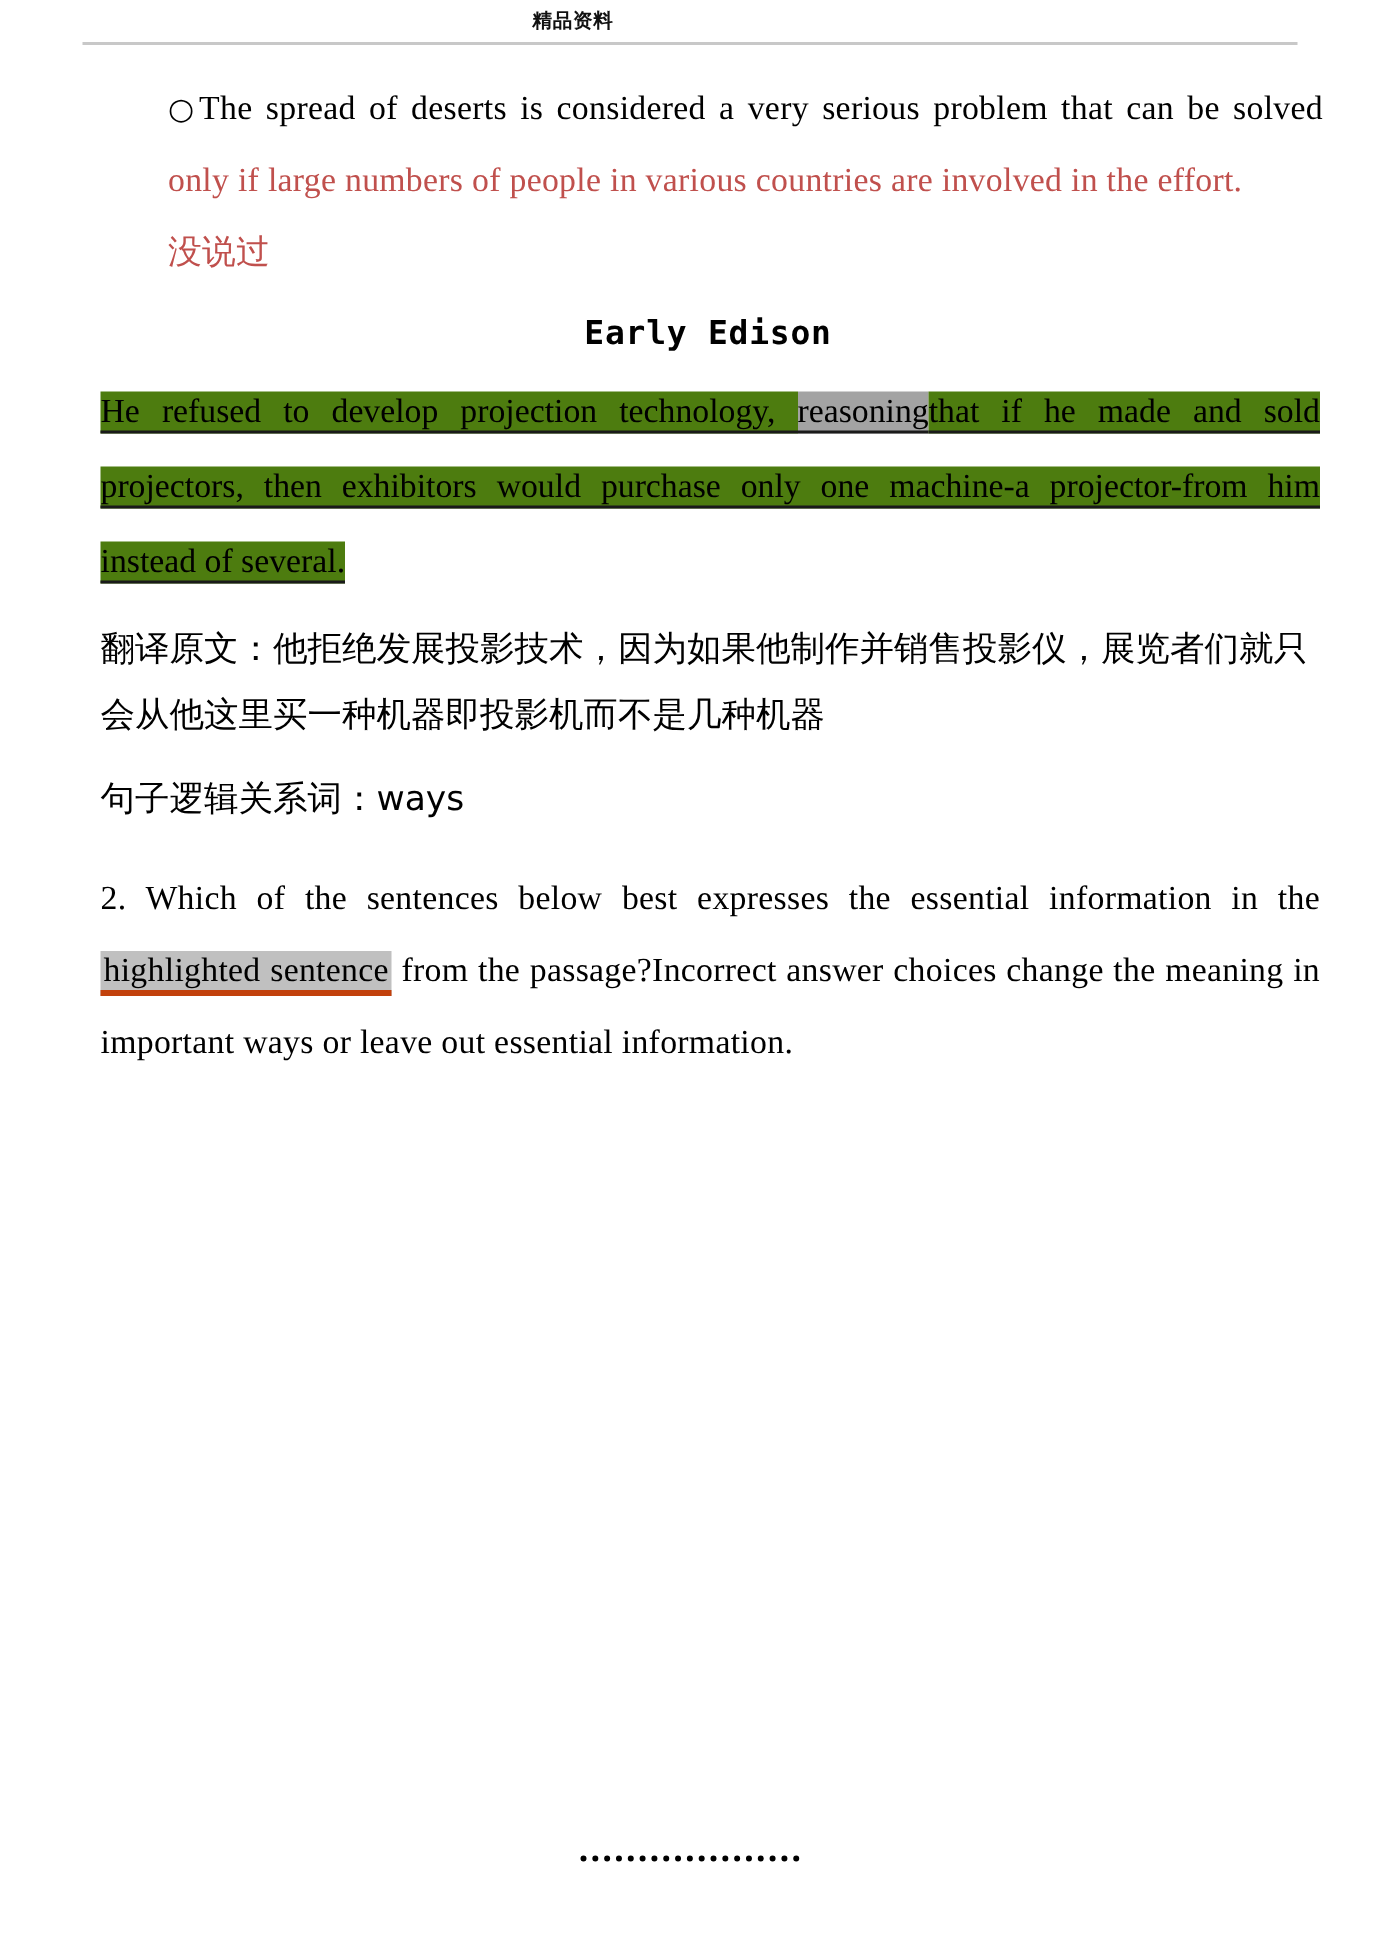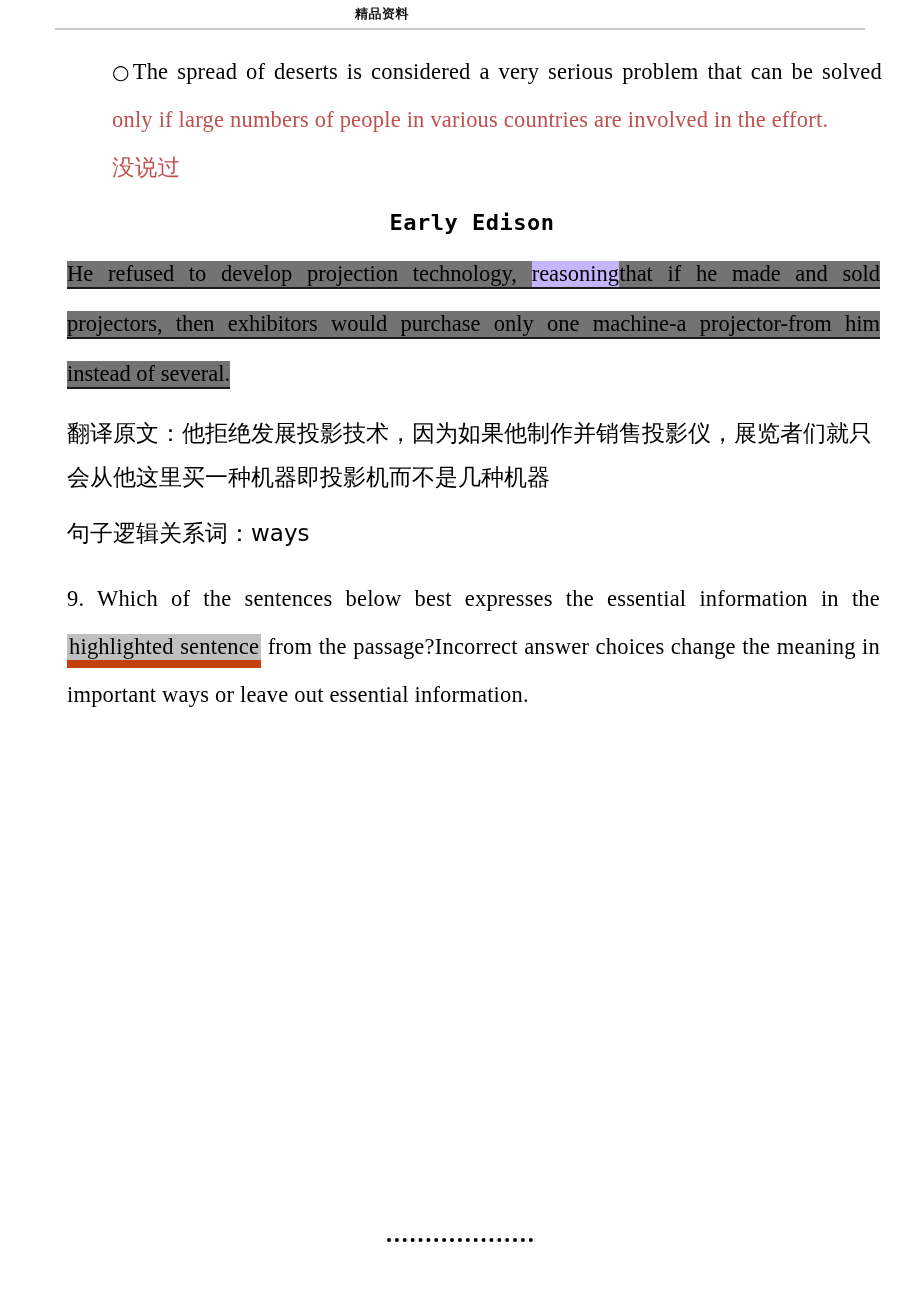--- a/index.html
+++ b/index.html
@@ -100,36 +100,36 @@
   .quote-block {
     padding-left: 55px;
     padding-right: 52px;
     font-size: 22.5px;
     line-height: 50px;
     text-align: justify;
     text-justify: inter-word;
     margin: 0;
   }
   .gray-hl {
-    background: #737373;
+    background: #4d7c0f;
     border-bottom: 2px solid #1a1a1a;
     box-decoration-break: clone;
     -webkit-box-decoration-break: clone;
     padding-bottom: 1px;
   }
   .yellow-hl {
-    background: #c4b5fd;
+    background: #a3a3a3;
     border-bottom: 2px solid #1a1a1a;
     box-decoration-break: clone;
     -webkit-box-decoration-break: clone;
     padding-bottom: 1px;
   }
   .gray-inline {
     background: #c0c0c0;
-    border-bottom: 8px solid #c2410c;
+    border-bottom: 4px solid #c2410c;
     padding: 0 2px 1px 2px;
   }
 
   
   .cn-para {
     padding-left: 55px;
     padding-right: 52px;
     font-size: 23px;
     line-height: 44px;
     font-family: "DejaVu Sans", "Liberation Sans", sans-serif;
@@ -175,20 +175,20 @@
 
 
   <p class="section-title">Early Edison</p>
 
   <p class="quote-block"><span class="gray-hl">He refused to develop projection technology, </span><span class="yellow-hl">reasoning</span><span class="gray-hl">that if he made and sold projectors, then exhibitors would purchase only one machine-a projector-from him instead of several.</span></p>
 
   <p class="cn-para cn-gap">翻译原文：他拒绝发展投影技术，因为如果他制作并销售投影仪，展览者们就只会从他这里买一种机器即投影机而不是几种机器</p>
 
   <p class="cn-para cn-gap">句子逻辑关系词：ways</p>
 
-  <p class="para flush-para q-block"><span>9. Which of the sentences below best expresses the essential information in the </span><span class="gray-inline">highlighted sentence</span><span> from the passage?Incorrect answer choices change the meaning in important ways or leave out essential information.</span></p>
+  <p class="para flush-para q-block"><span>2. Which of the sentences below best expresses the essential information in the </span><span class="gray-inline">highlighted sentence</span><span> from the passage?Incorrect answer choices change the meaning in important ways or leave out essential information.</span></p>
 
 
 </div>
 
 <div class="footer-rule-wrap">
   <span class="footer-rule"></span>
 </div>
 
 </body></html>

